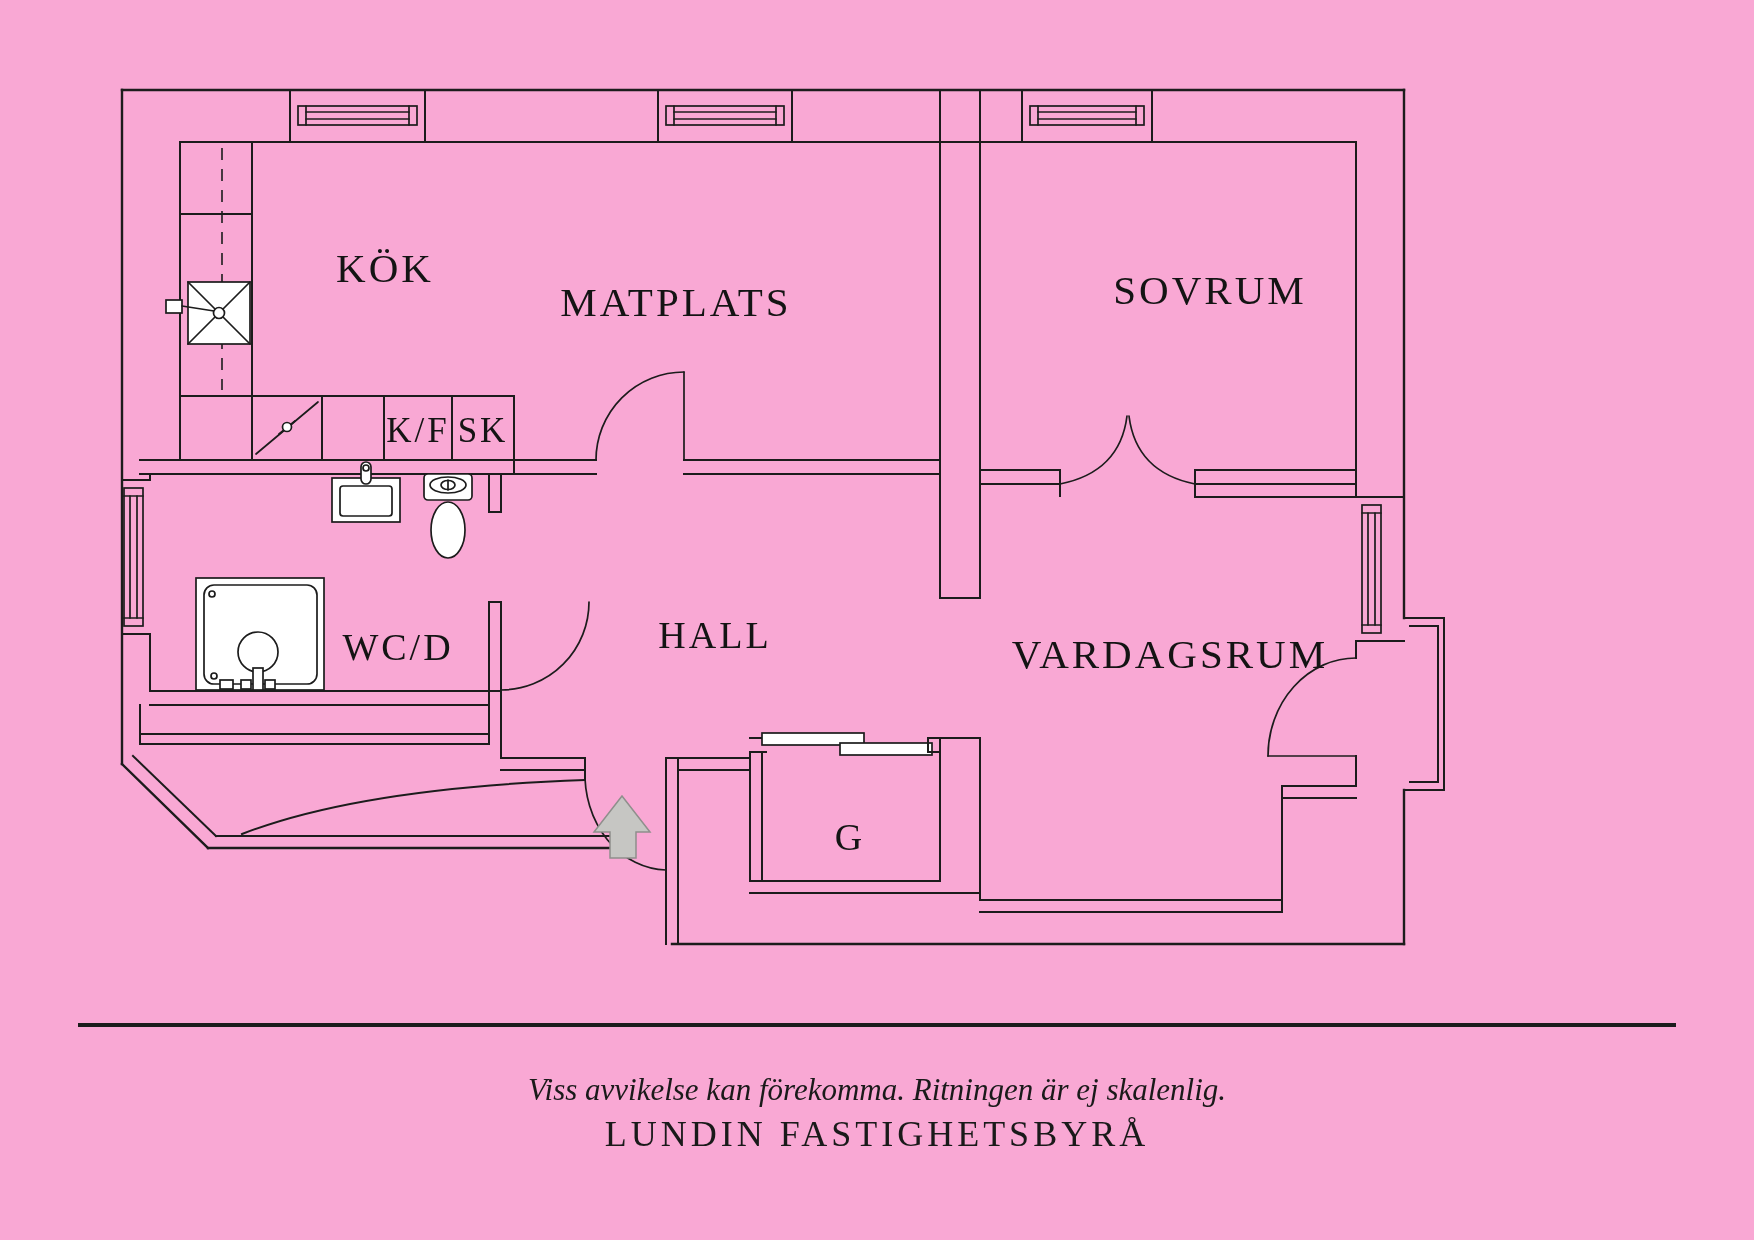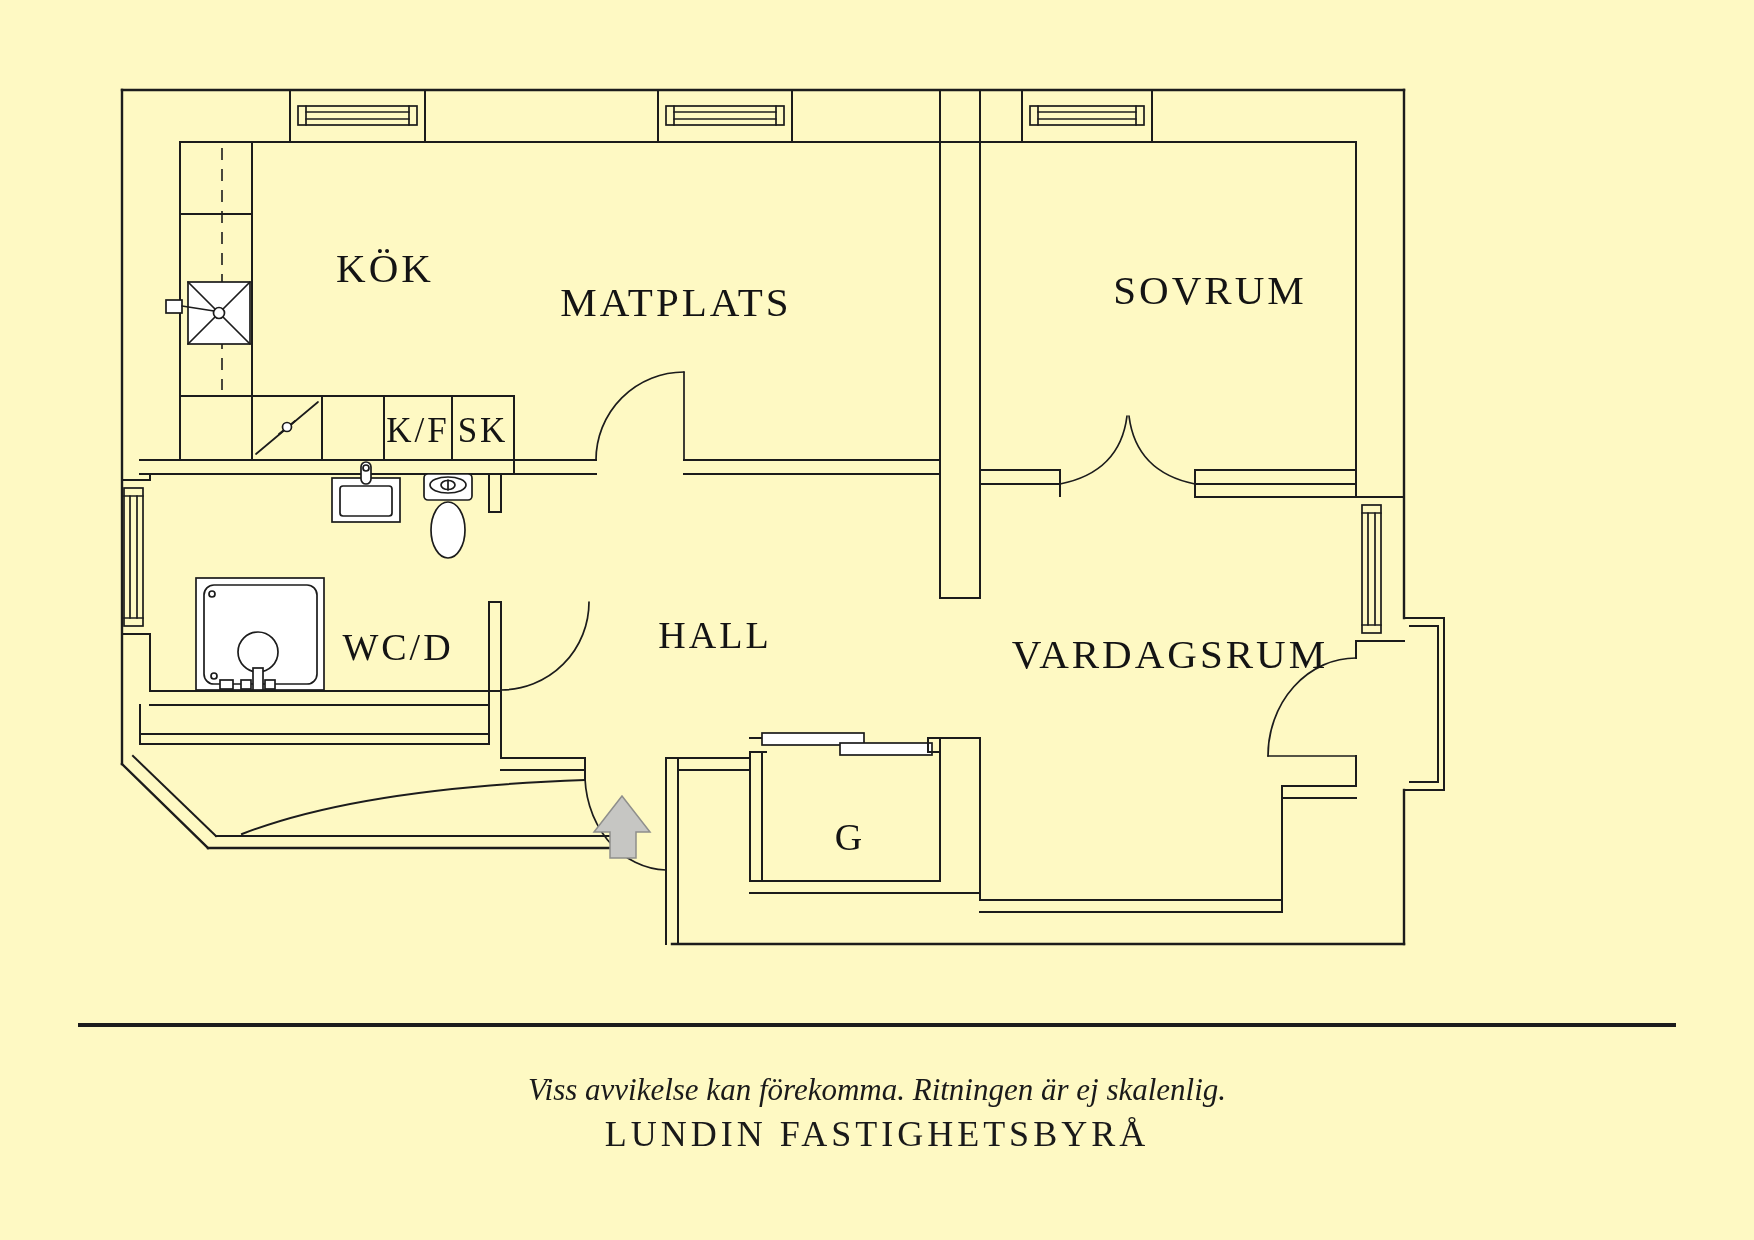--- a/index.html
+++ b/index.html
@@ -1,16 +1,16 @@
 <!DOCTYPE html>
 <html><head>
 <meta charset="utf-8">
 <style>
   html,body{margin:0;padding:0;background:#ffffff;}
-  .page{width:1754px;height:1240px;background:#fef9c3;position:relative;overflow:hidden;}
+  .page{width:1754px;height:1240px;background:#f9a8d4;position:relative;overflow:hidden;}
   svg{display:block;}
   .wall{stroke:#1c1c1c;stroke-width:2;fill:none;stroke-linecap:square;}
   .wall-thick{stroke:#1c1c1c;stroke-width:2.4;fill:none;stroke-linecap:square;}
   .fix{stroke:#1c1c1c;stroke-width:1.7;fill:none;stroke-linecap:round;}
   .fixw{stroke:#1c1c1c;stroke-width:1.7;fill:#ffffff;}
   .dash{stroke:#1c1c1c;stroke-width:1.6;stroke-dasharray:12 9;fill:none;}
   .room-label{font-family:"Liberation Serif","DejaVu Serif",serif;fill:#141414;letter-spacing:3px;}
   .big{font-size:41px;}
   .mid{font-size:38px;}
   .small{font-size:35px;}

